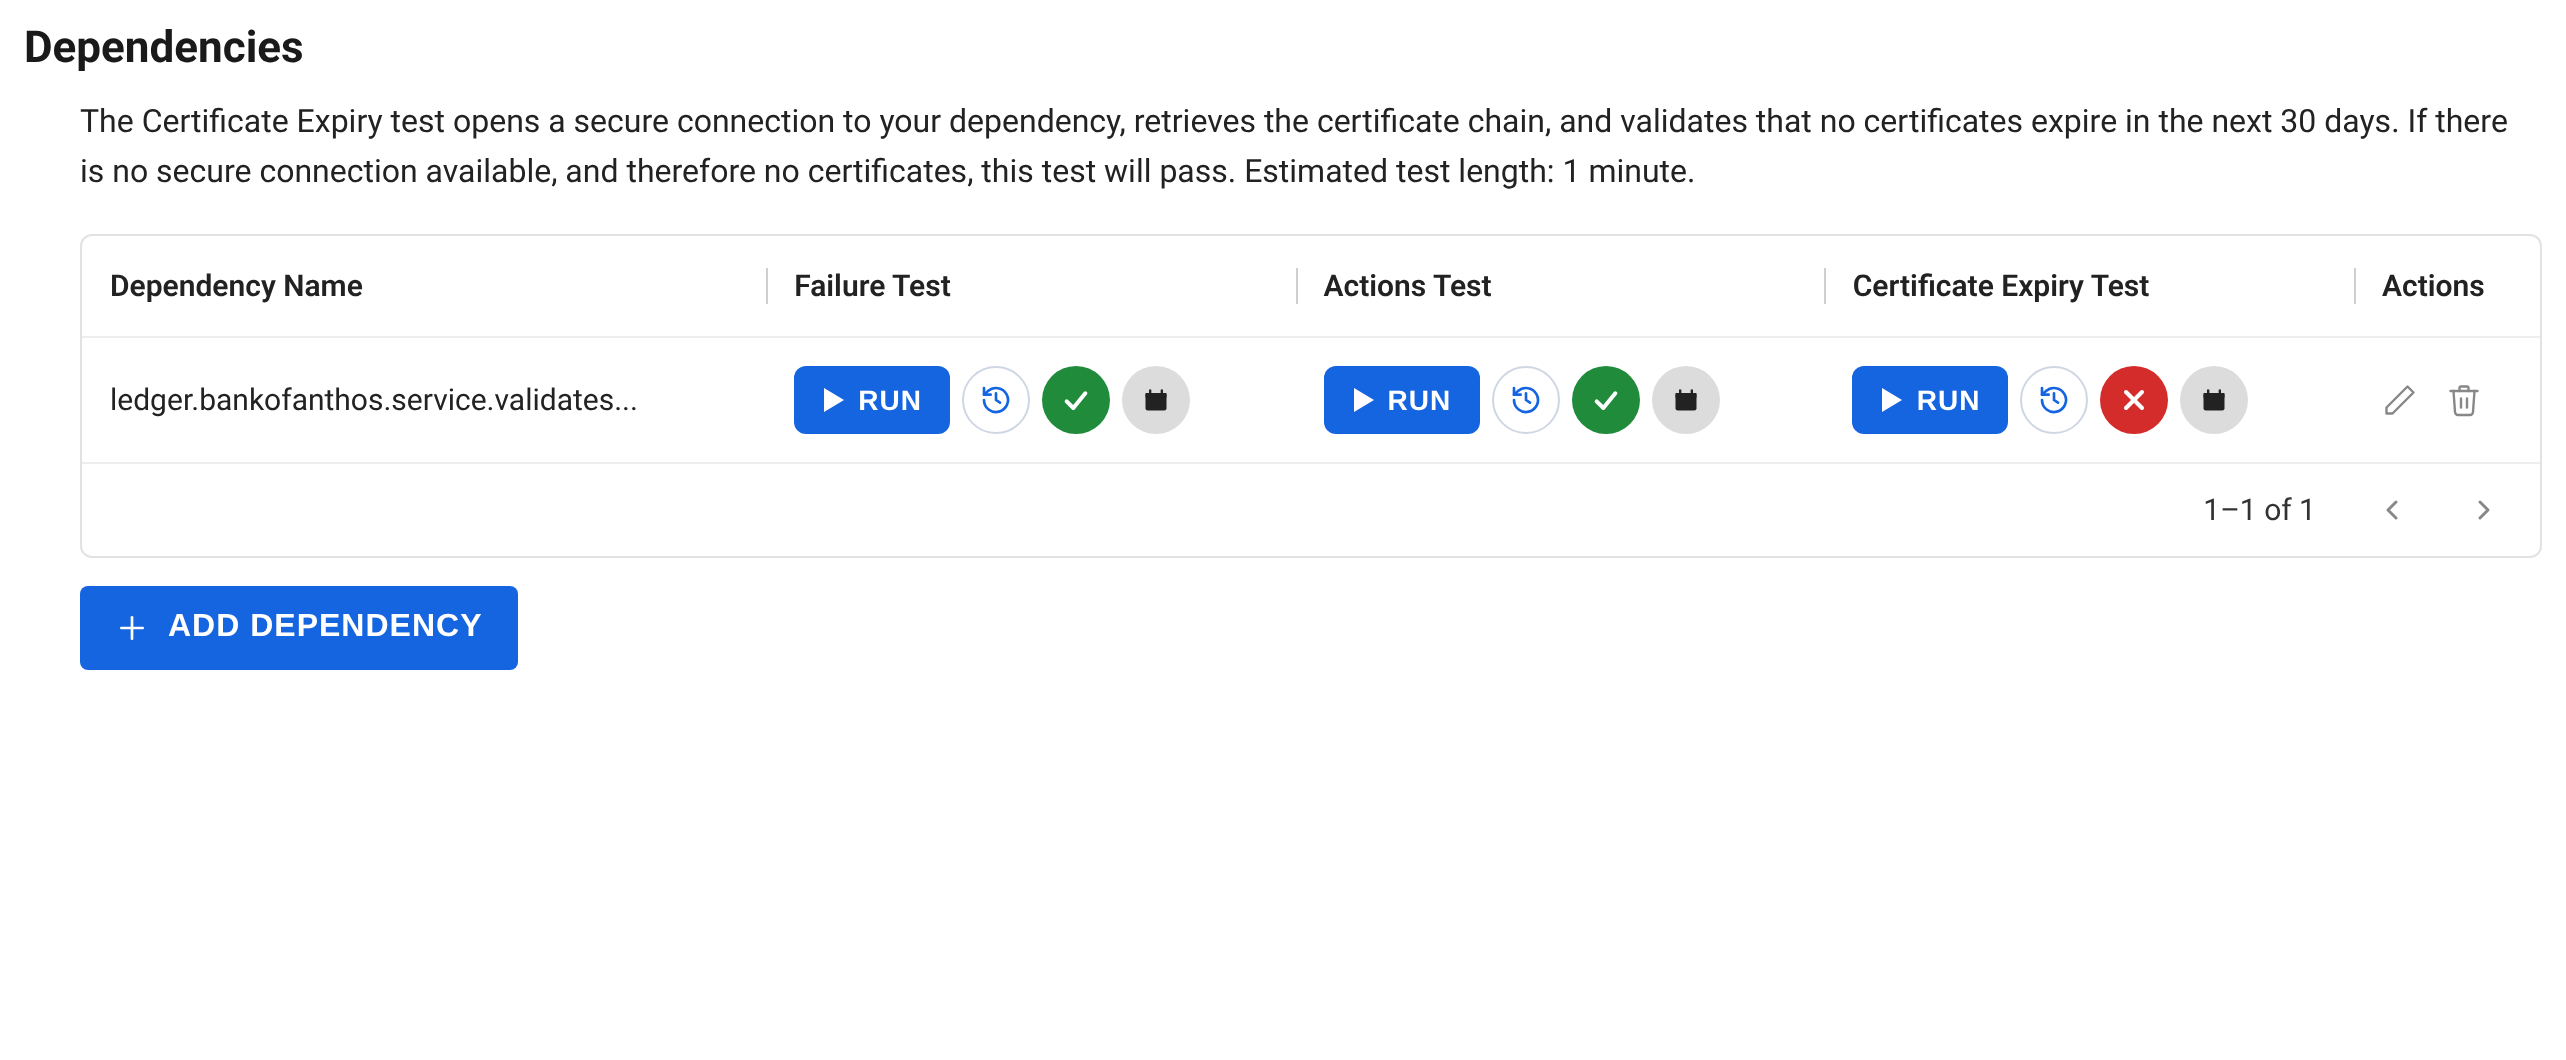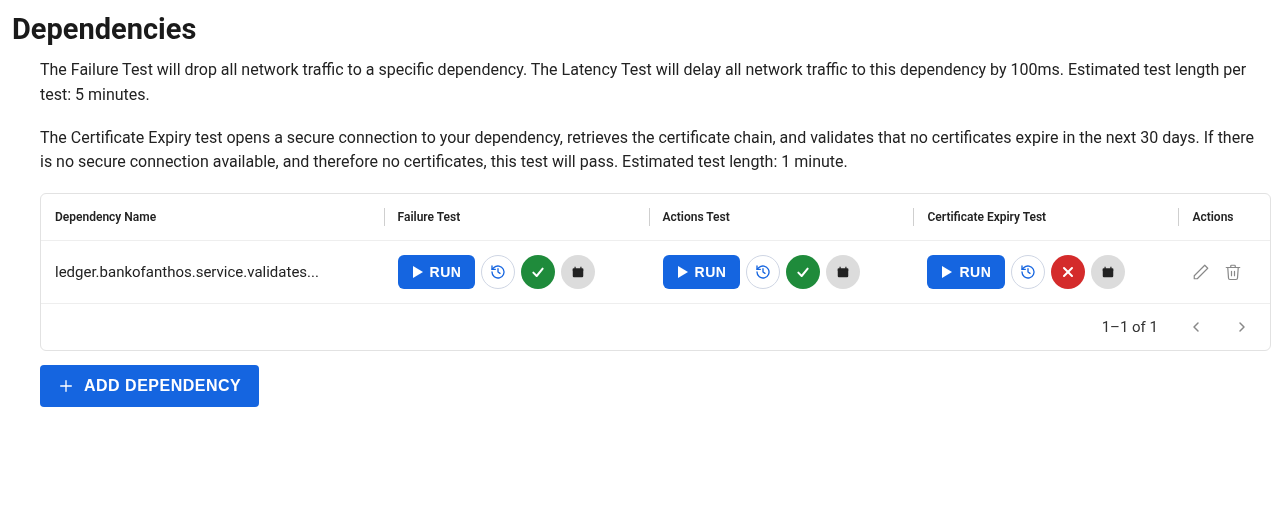--- a/index.html
+++ b/index.html
@@ -5,21 +5,21 @@
   * { box-sizing: border-box; }
   body {
     font-family: -apple-system, BlinkMacSystemFont, "Segoe UI", Roboto, Helvetica, Arial, sans-serif;
     margin: 0;
     padding: 12px;
     background: #fff;
     color: #1a1a1a;
     font-size: 15px;
   }
   h2 {
-    font-size: 29px;
+    font-size: 22px;
     font-weight: 700;
     margin: 0 0 12px 0;
     color: #1a1a1a;
   }
   .description {
     margin: 0 0 18px 28px;
     line-height: 1.55;
     font-size: 16px;
     color: #222;
     max-width: 1220px;
@@ -30,21 +30,21 @@
     border: 1px solid #e2e2e2;
     border-radius: 6px;
   }
   table {
     width: 100%;
     border-collapse: collapse;
   }
   thead th {
     text-align: left;
     font-weight: 600;
-    font-size: 12px;
+    font-size: 15px;
     padding: 16px 14px;
     color: #222;
     position: relative;
   }
   thead th + th::before {
     content: "";
     position: absolute;
     left: 0;
     top: 50%;
     transform: translateY(-50%);
@@ -165,21 +165,20 @@
   .add-btn svg { width: 16px; height: 16px; }
 </style>
 </head>
 <body>
 
 
 
 <h2>Dependencies</h2>
 
 <div class="description">
-  <p>The Failure Test will drop all network traffic to a specific dependency. The Latency Test will delay all network traffic to this dependency by 100ms. Estimated test length per test: 5 minutes.</p>
   <p>The Certificate Expiry test opens a secure connection to your dependency, retrieves the certificate chain, and validates that no certificates expire in the next 30 days. If there is no secure connection available, and therefore no certificates, this test will pass. Estimated test length: 1 minute.</p>
 </div>
 
 <div class="table-wrap">
 <table>
   <thead>
     <tr>
       <th>Dependency Name</th>
       <th>Failure Test</th>
       <th>Actions Test</th>

